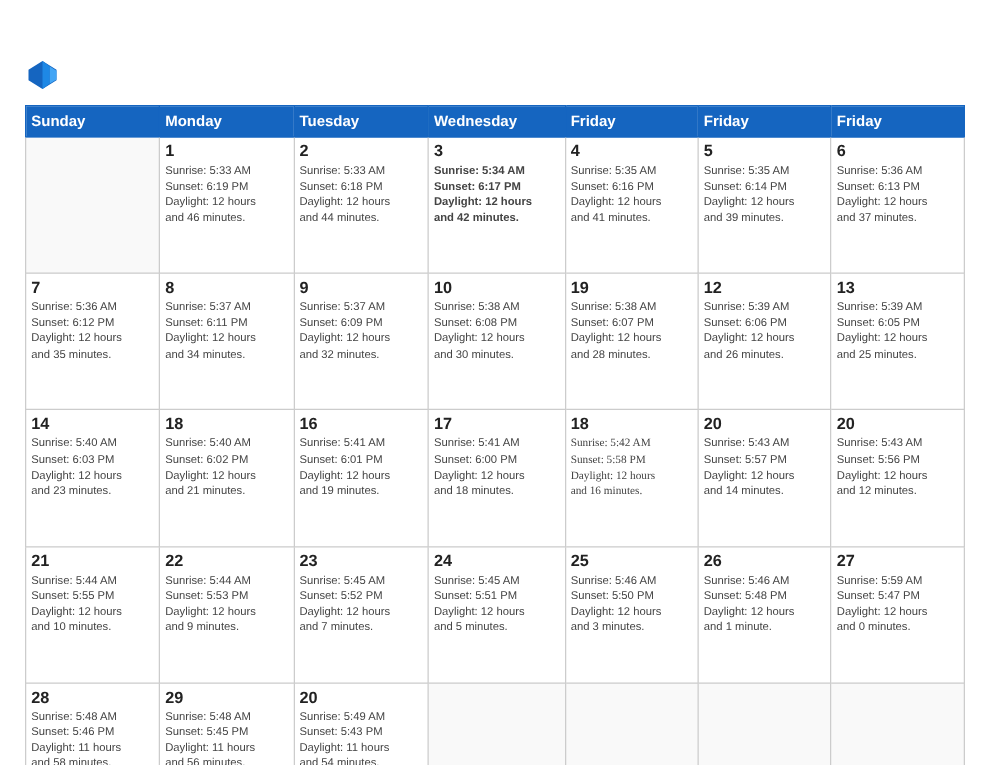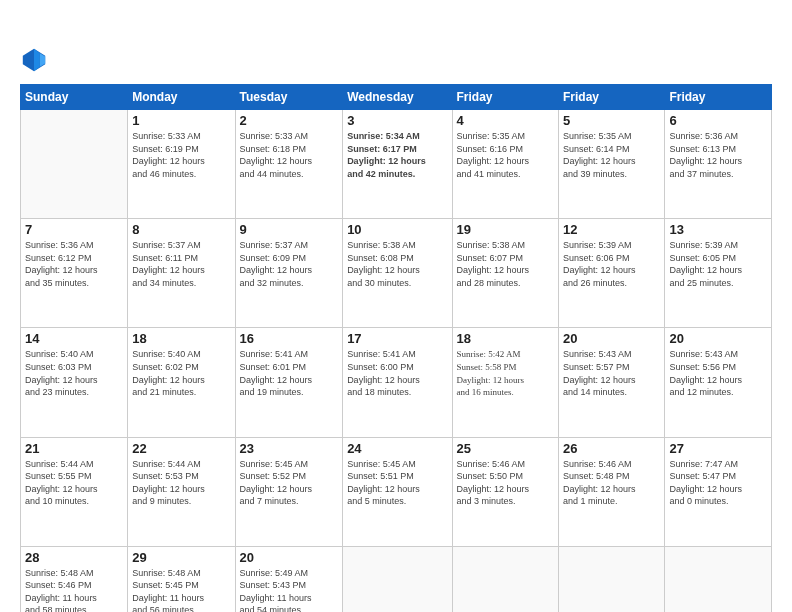--- a/index.html
+++ b/index.html
@@ -314,21 +314,21 @@
           </td>
           <td>
             <span class="day-number">26</span>
             <div class="day-info" style="white-space: pre-line;">Sunrise: 5:46 AM
 Sunset: 5:48 PM
 Daylight: 12 hours
 and 1 minute.</div>
           </td>
           <td>
             <span class="day-number">27</span>
-            <div class="day-info" style="white-space: pre-line;">Sunrise: 7:47 AM
+            <div class="day-info" style="white-space: pre-line;">Sunrise: 5:59 AM
 Sunset: 5:47 PM
 Daylight: 12 hours
 and 0 minutes.</div>
           </td>
         </tr>
         <tr class="last-row">
           <td>
             <span class="day-number">28</span>
             <div class="day-info" style="white-space: pre-line;">Sunrise: 5:48 AM
 Sunset: 5:46 PM

